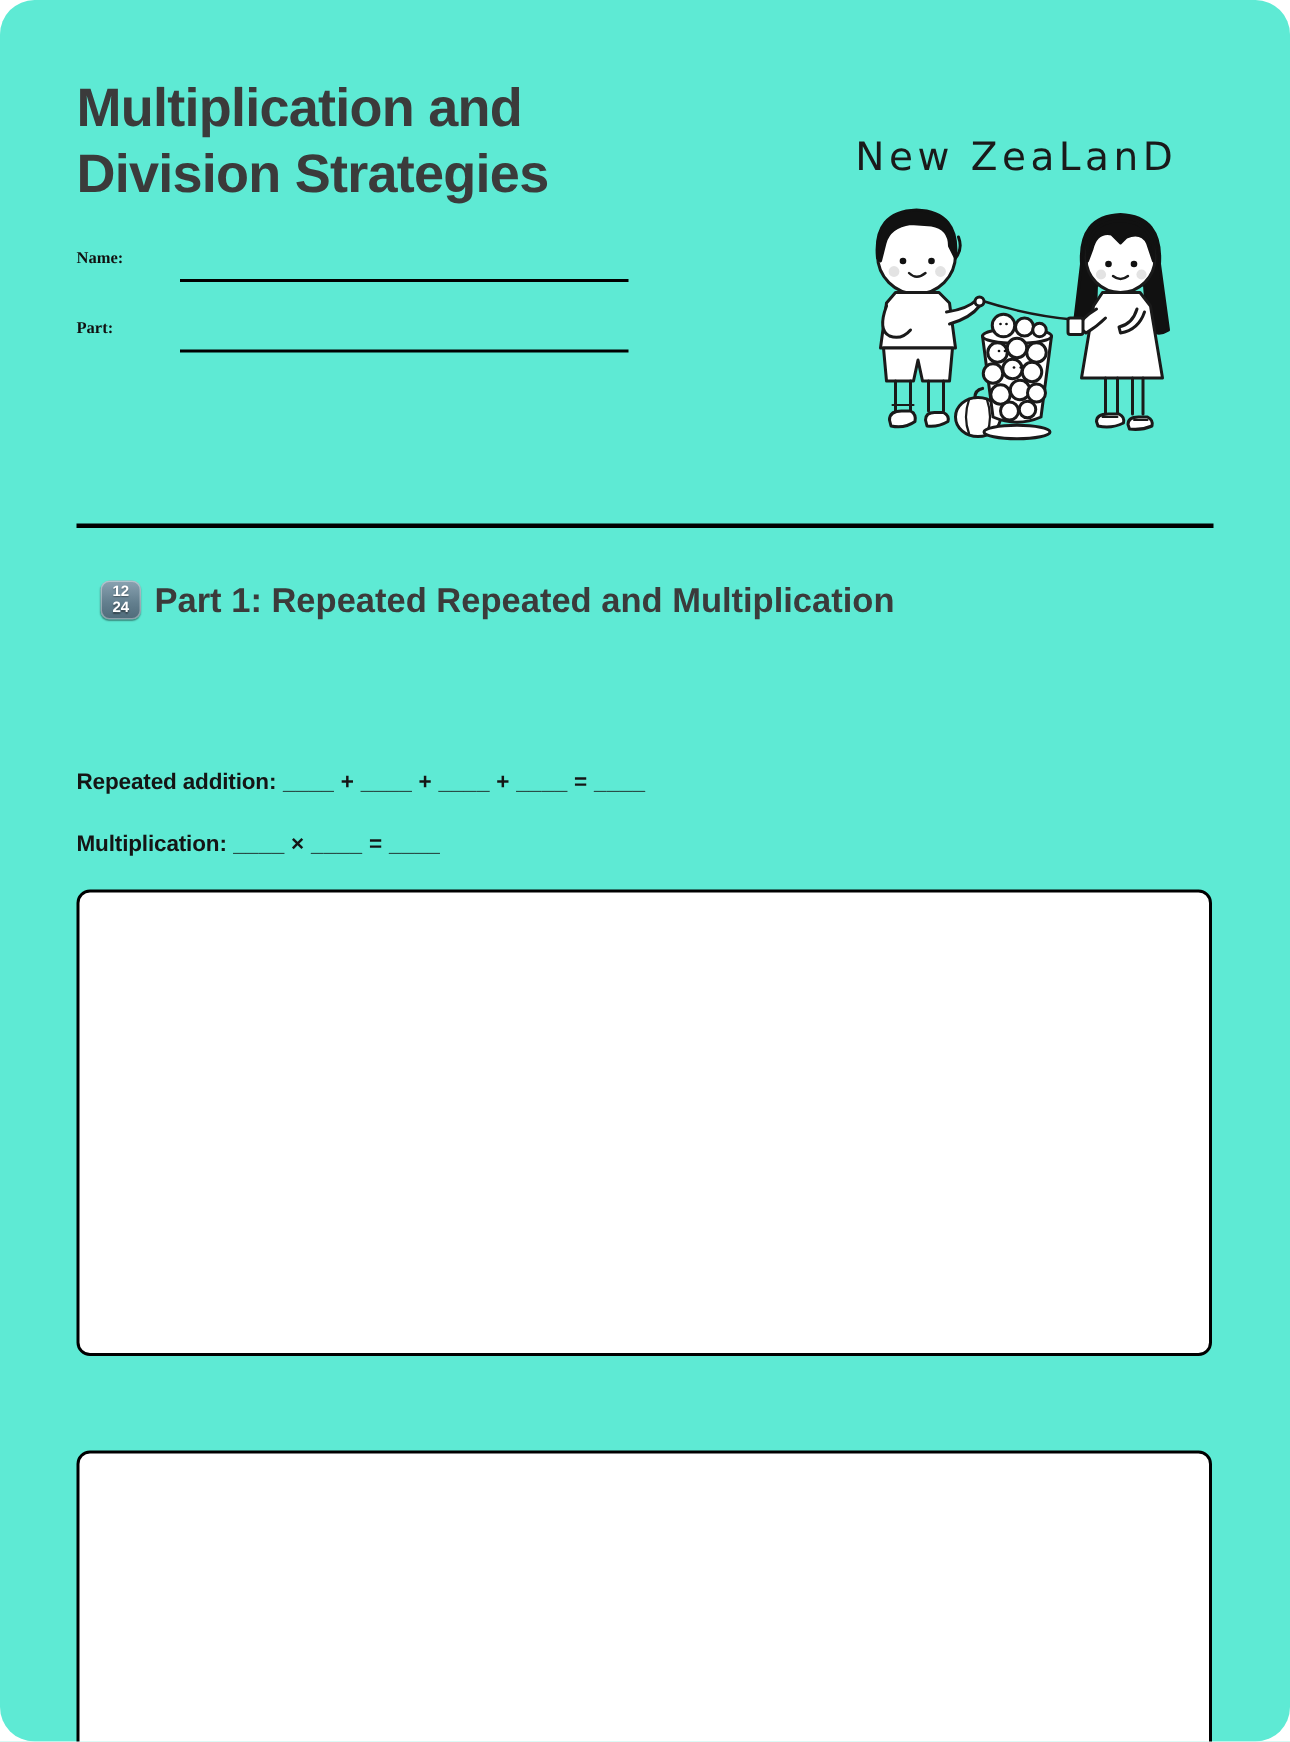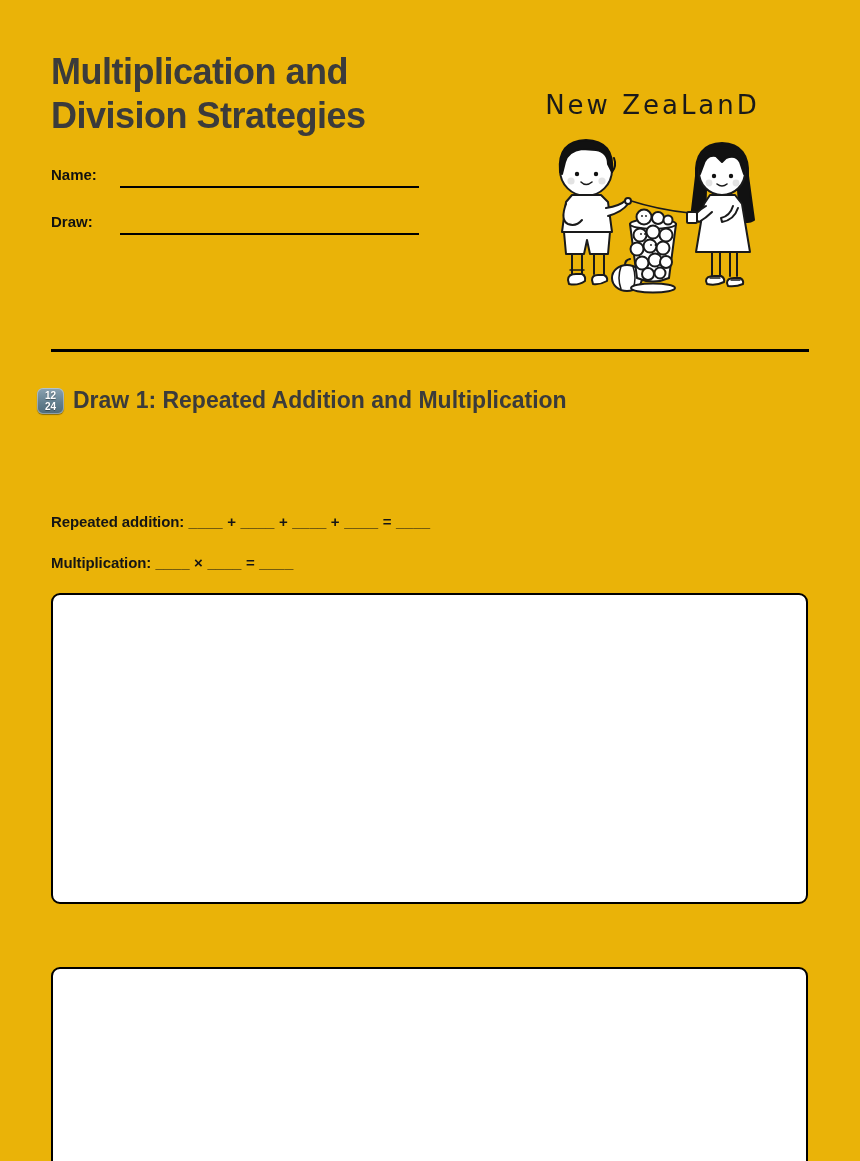--- a/index.html
+++ b/index.html
@@ -2,54 +2,54 @@
 <html><head>
 <meta charset="utf-8">
 <style>
   html, body { margin: 0; padding: 0; background: #fff; }
   body {
     width: 860px; height: 1161px;
     font-family: "Liberation Sans", sans-serif;
     position: relative; overflow: hidden;
     color: #111;
   }
-  .page { position: absolute; inset: 0; background: #eab308; }
+  .page { position: absolute; inset: 0; background: #5eead4; border-radius: 23px; }
 
   .title {
     position: absolute; left: 51px; top: 50px; width: 440px;
     font-size: 36px; font-weight: 700; line-height: 44px;
     letter-spacing: -0.5px; color: #3b3b3b;
   }
 
   .field-label {
     position: absolute; left: 51px;
-    font-size: 15px; font-weight: 700; color: #111;
+    font-size: 11px; font-weight: 700; color: #111; font-family: Liberation Serif, serif;
   }
   .field-line {
     position: absolute; left: 120px; width: 299px; height: 0;
     border-bottom: 2px solid #000;
   }
 
-  .illustration { position: absolute; left: 520px; top: 90px; width: 265px; }
+  .illustration { position: absolute; left: 545px; top: 90px; width: 265px; }
   .nz-caption {
     text-align: center; font-family: "DejaVu Sans", sans-serif;
     font-size: 26px; font-weight: 400; letter-spacing: 3px; color: #1a1a1a;
     white-space: nowrap;
   }
   .nz-art { display: block; margin: 8px auto 0 auto; }
 
   .divider {
     position: absolute; left: 51px; top: 349px; width: 758px; height: 3px;
     background: #000;
   }
 
   .part-heading {
-    position: absolute; left: 37px; top: 387px; width: 760px;
+    position: absolute; left: 67px; top: 387px; width: 760px;
     font-size: 23px; font-weight: 700; color: #3b3b3b;
-    display: flex; align-items: center; gap: 9px;
+    display: flex; align-items: flex-start; gap: 9px;
   }
   .num-icon {
     width: 27px; height: 26px; border-radius: 6px;
     background: linear-gradient(180deg, #8ba3b2 0%, #64808f 55%, #4f6b7a 100%);
     box-shadow: inset 0 0 0 1px rgba(255,255,255,0.35), 0 1px 1px rgba(0,0,0,0.4);
     color: #fff; font-size: 10px; font-weight: 700; line-height: 11px;
     display: flex; flex-direction: column; align-items: center; justify-content: center;
     text-shadow: 0 1px 1px rgba(0,0,0,0.4); flex: 0 0 auto;
   }
 
@@ -75,21 +75,21 @@
 </head>
 <body>
 
 <div class="page">
 
   <div class="title">Multiplication and Division Strategies</div>
 
   <div class="field-label" style="top:166px">Name:</div>
   <div class="field-line" style="top:186px"></div>
 
-  <div class="field-label" style="top:213px">Draw:</div>
+  <div class="field-label" style="top:213px">Part:</div>
   <div class="field-line" style="top:233px"></div>
 
   <div class="illustration">
     <div class="nz-caption">New ZeaLanD</div>
     <svg class="nz-art" width="258" height="172" viewBox="0 0 258 172" fill="none" stroke="#1a1a1a" stroke-width="2" stroke-linecap="round" stroke-linejoin="round">
 
       <path d="M104 72 Q135 82 166 85" stroke-width="1.6"></path>
 
       <circle cx="62" cy="42" r="26" fill="#fff"></circle>
 
@@ -178,21 +178,21 @@
     </svg>
   </div>
 
   <div class="divider"></div>
 
   <div class="part-heading">
     <span class="num-icon">
       <span>12</span>
       <span>24</span>
     </span>
-    <span>Draw 1: Repeated Addition and Multiplication</span>
+    <span>Part 1: Repeated Repeated and Multiplication</span>
   </div>
 
 
   <div class="blank-line" style="top:554px">
     <span class="lbl">Multiplication:</span>
     <span class="blanks">____ × ____ = ____</span>
   </div>
 
   <div class="blank-line" style="top:513px">
     <span class="lbl">Repeated addition:</span>

